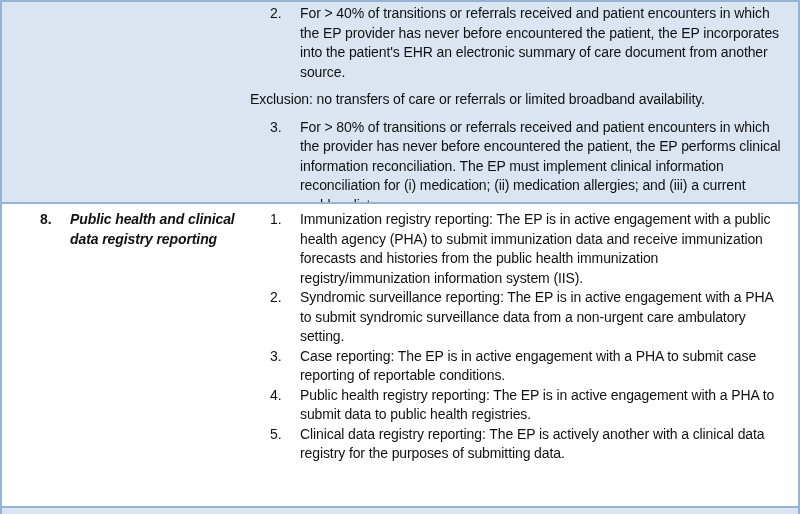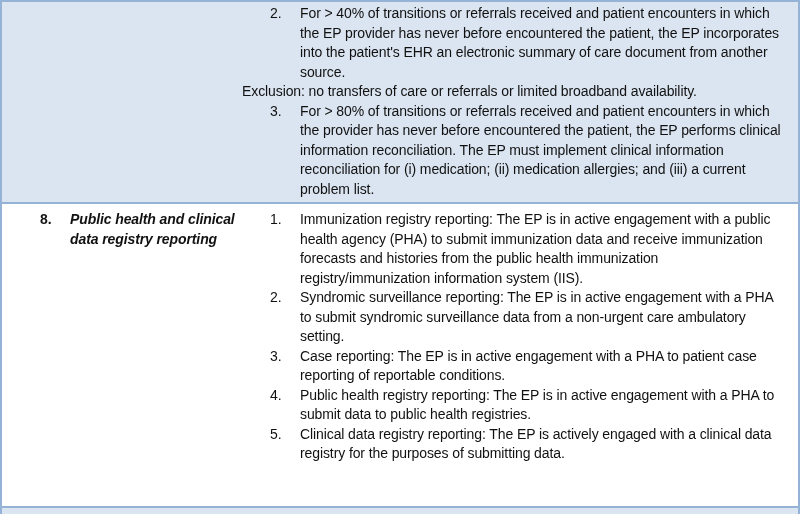--- a/index.html
+++ b/index.html
@@ -17,21 +17,21 @@
   .row-top{
     height:204px;background:#DBE5F1;
     border-top:2px solid #95B3D7;border-bottom:2px solid #95B3D7;
     padding-top:2px;
   }
   .row-8{height:302px;background:#ffffff;padding-top:6px;}
   .row-next{flex:1;background:#DBE5F1;border-top:2px solid #95B3D7;}
   .col-num{flex:0 0 30px;margin-left:38px;font-weight:bold;}
   .col-name{flex:0 0 172px;padding-right:6px;box-sizing:border-box;font-weight:bold;font-style:italic;}
   .col-body{flex:1;padding-right:14px;}
-  .para{margin:0;}
+  .para{margin:8px;}
   .li{position:relative;padding-left:58px;}
   .li-num{position:absolute;left:28px;top:0;}
 </style>
 </head>
 <body>
 
 <div class="page">
   <div class="doc-table">
 
     <div class="row row-top">
@@ -57,29 +57,29 @@
         <div class="li">
           <span class="li-num">1.</span>
           <span class="li-text">Immunization registry reporting: The EP is in active engagement with a public health agency (PHA) to submit immunization data and receive immunization forecasts and histories from the public health immunization registry/immunization information system (IIS).</span>
         </div>
         <div class="li">
           <span class="li-num">2.</span>
           <span class="li-text">Syndromic surveillance reporting: The EP is in active engagement with a PHA to submit syndromic surveillance data from a non-urgent care ambulatory setting.</span>
         </div>
         <div class="li">
           <span class="li-num">3.</span>
-          <span class="li-text">Case reporting: The EP is in active engagement with a PHA to patient case reporting of reportable conditions.</span>
+          <span class="li-text">Case reporting: The EP is in active engagement with a PHA to submit case reporting of reportable conditions.</span>
         </div>
         <div class="li">
           <span class="li-num">4.</span>
           <span class="li-text">Public health registry reporting: The EP is in active engagement with a PHA to submit data to public health registries.</span>
         </div>
         <div class="li">
           <span class="li-num">5.</span>
-          <span class="li-text">Clinical data registry reporting: The EP is actively engaged with a clinical data registry for the purposes of submitting data.</span>
+          <span class="li-text">Clinical data registry reporting: The EP is actively another with a clinical data registry for the purposes of submitting data.</span>
         </div>
       </div>
     </div>
 
     <div class="row row-next"></div>
 
   </div>
 </div>
 
 </body></html>

